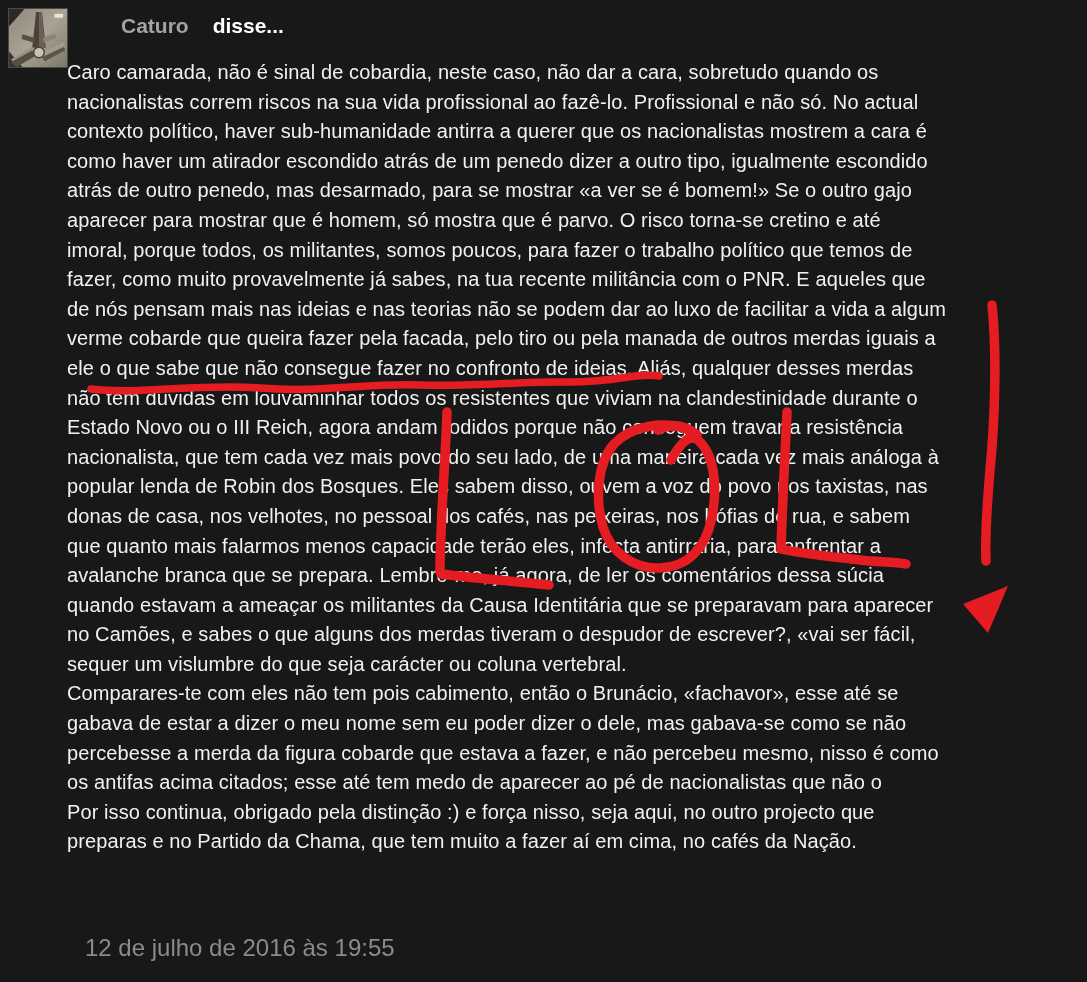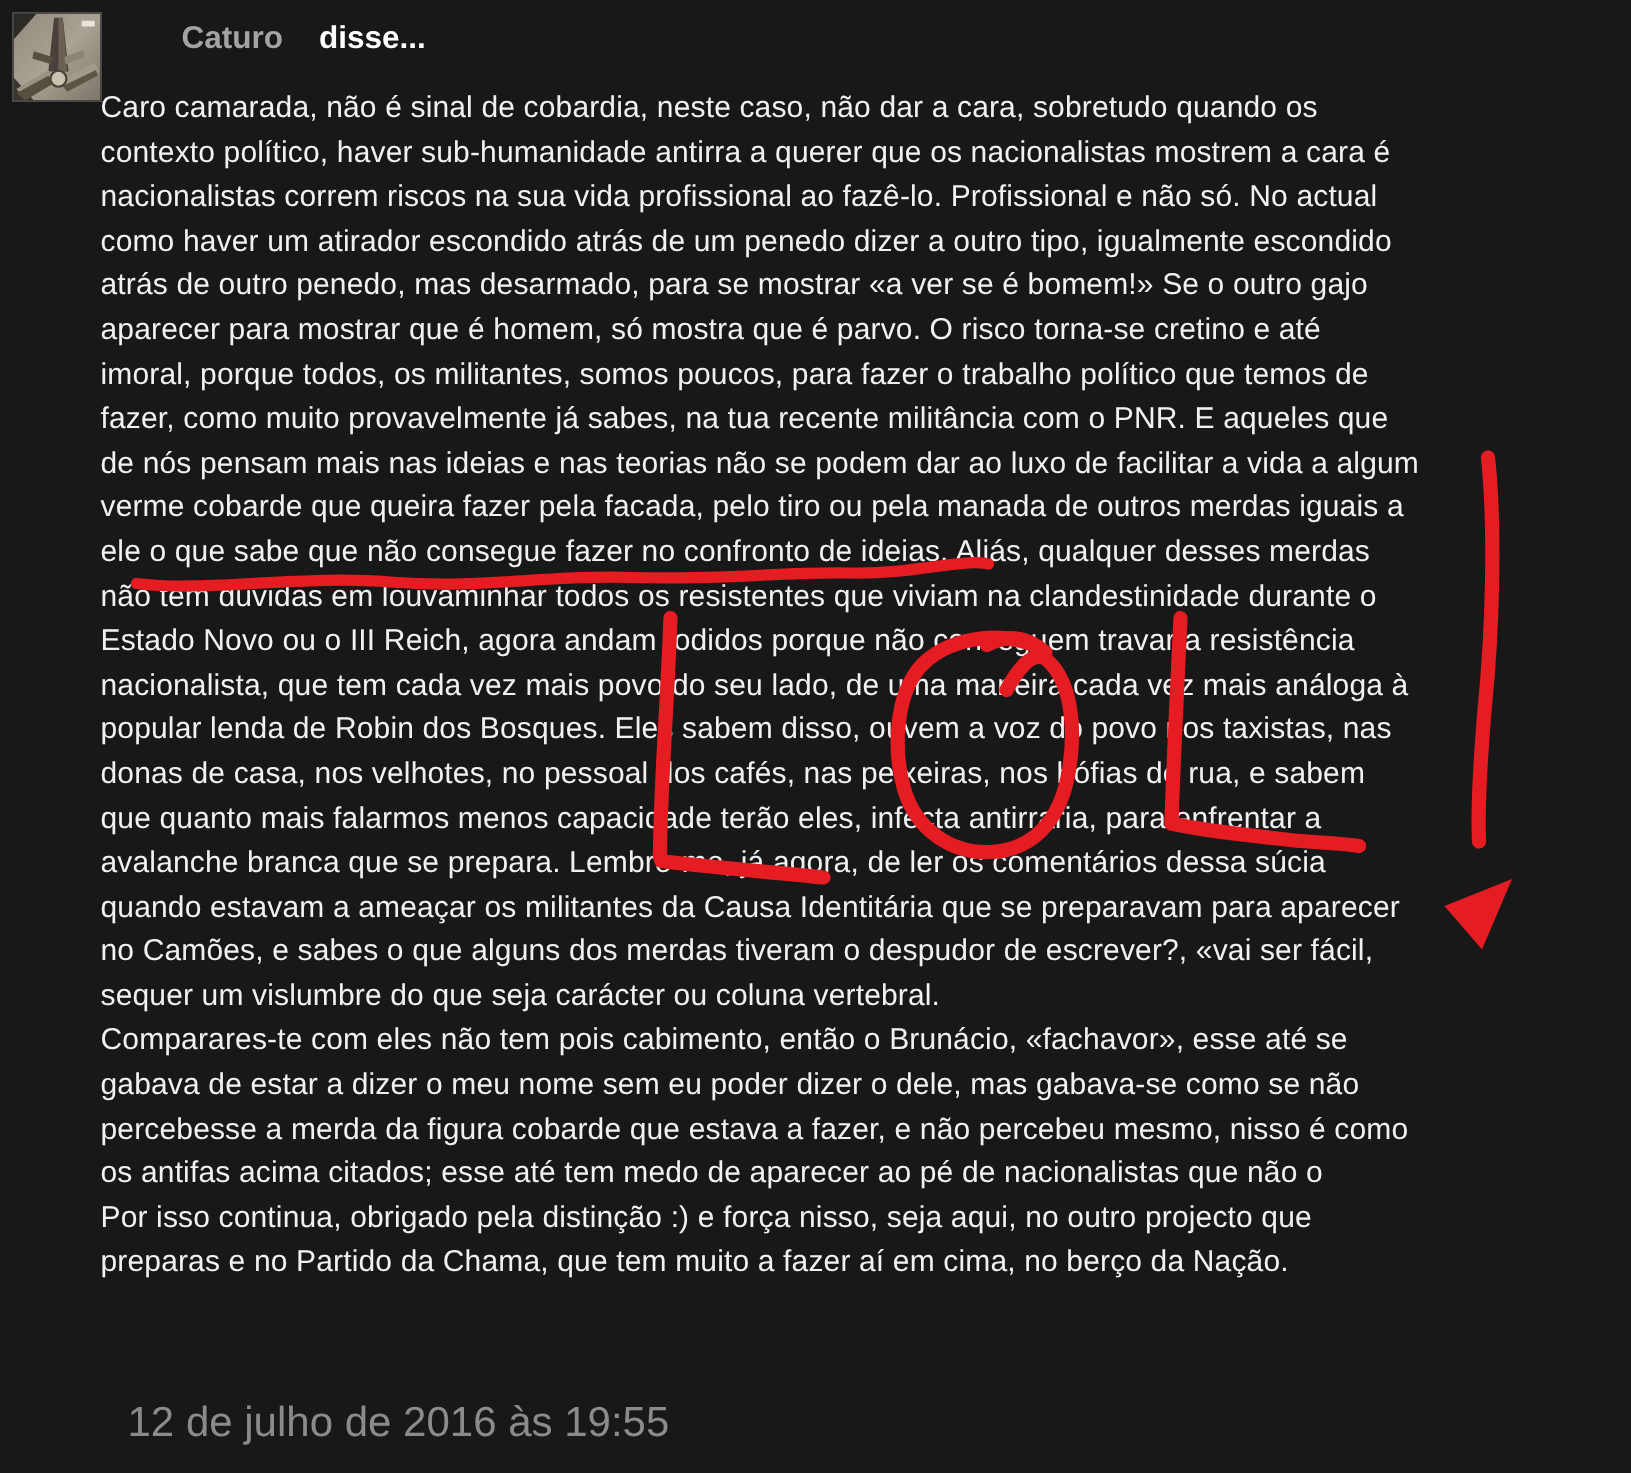--- a/index.html
+++ b/index.html
@@ -31,21 +31,21 @@
     color: var(--text, #f1f1f1);
     font-size: 20px;
   }
   .comment-body .text-line {
     height: 29.6px; line-height: 29.6px;
     white-space: pre; letter-spacing: 0.1px;
   }
   .timestamp {
     position: absolute; left: 85px; top: 934px;
     color: var(--ts, #8b8b8b);
-    font-size: 28px; line-height: 28px;
+    font-size: 24px; line-height: 28px;
     text-decoration: none; cursor: pointer;
     white-space: nowrap;
   }
   .annotations {
     position: absolute; left: 0; top: 0;
     width: 1087px; height: 982px;
     pointer-events: none;
   }
   .annotations path {
     fill: none;
@@ -87,22 +87,22 @@
     <circle cx="31" cy="45" r="5.5" fill="#c9c2b0" stroke="#4a433a" stroke-width="1.5"></circle>
   </svg>
 </a>
 
 <div class="header">
   <a class="author">Caturo</a><span class="said">disse...</span>
 </div>
 
 <div class="comment-body">
     <div class="text-line">Caro camarada, não é sinal de cobardia, neste caso, não dar a cara, sobretudo quando os</div>
+    <div class="text-line">nacionalistas correm riscos na sua vida profissional ao fazê-lo. Profissional e não só. No actual</div>
     <div class="text-line">contexto político, haver sub-humanidade antirra a querer que os nacionalistas mostrem a cara é</div>
-    <div class="text-line">nacionalistas correm riscos na sua vida profissional ao fazê-lo. Profissional e não só. No actual</div>
     <div class="text-line">como haver um atirador escondido atrás de um penedo dizer a outro tipo, igualmente escondido</div>
     <div class="text-line">atrás de outro penedo, mas desarmado, para se mostrar «a ver se é bomem!» Se o outro gajo</div>
     <div class="text-line">aparecer para mostrar que é homem, só mostra que é parvo. O risco torna-se cretino e até</div>
     <div class="text-line">imoral, porque todos, os militantes, somos poucos, para fazer o trabalho político que temos de</div>
     <div class="text-line">fazer, como muito provavelmente já sabes, na tua recente militância com o PNR. E aqueles que</div>
     <div class="text-line">de nós pensam mais nas ideias e nas teorias não se podem dar ao luxo de facilitar a vida a algum</div>
     <div class="text-line">verme cobarde que queira fazer pela facada, pelo tiro ou pela manada de outros merdas iguais a</div>
     <div class="text-line">ele o que sabe que não consegue fazer no confronto de ideias. Aliás, qualquer desses merdas</div>
     <div class="text-line">não tem dúvidas em louvaminhar todos os resistentes que viviam na clandestinidade durante o</div>
     <div class="text-line">Estado Novo ou o III Reich, agora andam fodidos porque não conseguem travar a resistência</div>
@@ -112,21 +112,21 @@
     <div class="text-line">que quanto mais falarmos menos capacidade terão eles, infecta antirraria, para enfrentar a</div>
     <div class="text-line">avalanche branca que se prepara. Lembro-me, já agora, de ler os comentários dessa súcia</div>
     <div class="text-line">quando estavam a ameaçar os militantes da Causa Identitária que se preparavam para aparecer</div>
     <div class="text-line">no Camões, e sabes o que alguns dos merdas tiveram o despudor de escrever?, «vai ser fácil,</div>
     <div class="text-line">sequer um vislumbre do que seja carácter ou coluna vertebral.</div>
     <div class="text-line">Comparares-te com eles não tem pois cabimento, então o Brunácio, «fachavor», esse até se</div>
     <div class="text-line">gabava de estar a dizer o meu nome sem eu poder dizer o dele, mas gabava-se como se não</div>
     <div class="text-line">percebesse a merda da figura cobarde que estava a fazer, e não percebeu mesmo, nisso é como</div>
     <div class="text-line">os antifas acima citados; esse até tem medo de aparecer ao pé de nacionalistas que não o</div>
     <div class="text-line">Por isso continua, obrigado pela distinção :) e força nisso, seja aqui, no outro projecto que</div>
-    <div class="text-line">preparas e no Partido da Chama, que tem muito a fazer aí em cima, no berço da Nação.</div>
+    <div class="text-line">preparas e no Partido da Chama, que tem muito a fazer aí em cima, no cafés da Nação.</div>
   </div>
 
 <a class="timestamp">12 de julho de 2016 às 19:55</a>
 
 <svg class="annotations" viewBox="0 0 1087 982" aria-hidden="true">
 
   <path class="thin" d="M91,389 C140,395 200,383 260,388 C320,393 365,383 420,385 C478,387 522,381 566,382 C610,383 641,372 659,376"></path>
 
   <path class="thick" d="M447,412 C445,468 440,528 440,571 L441,574 C470,578 512,581 549,585"></path>
 

